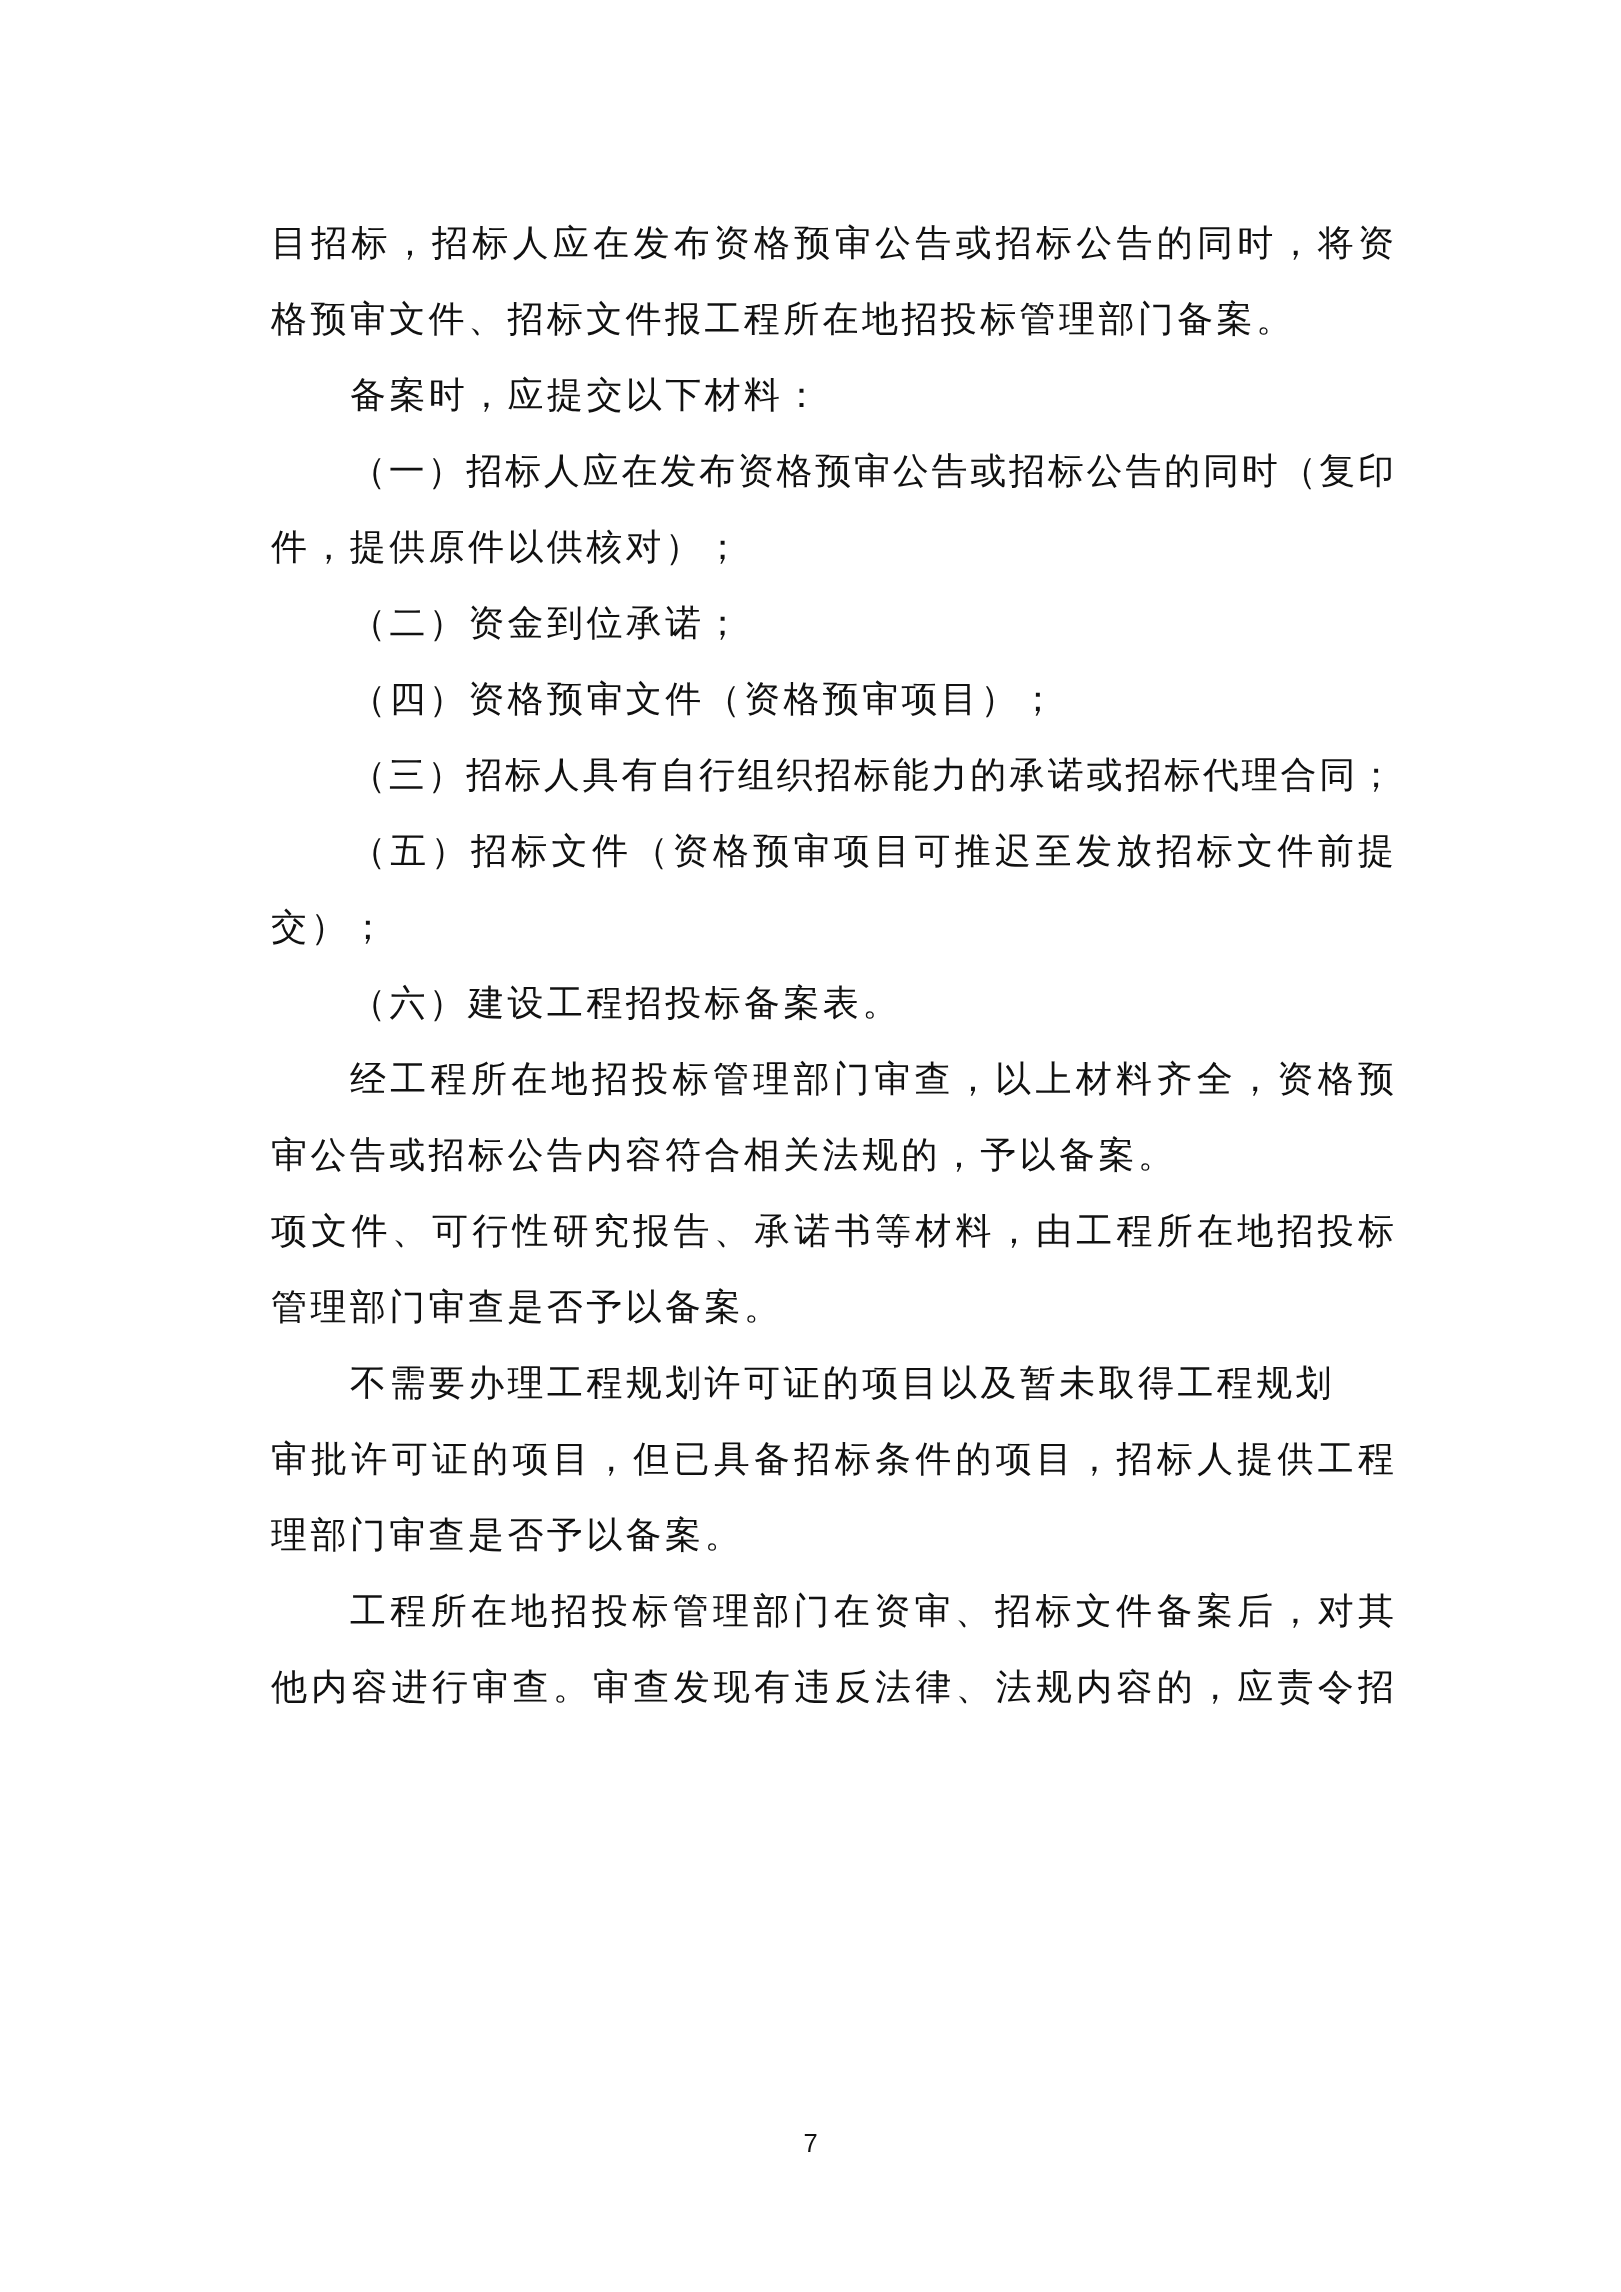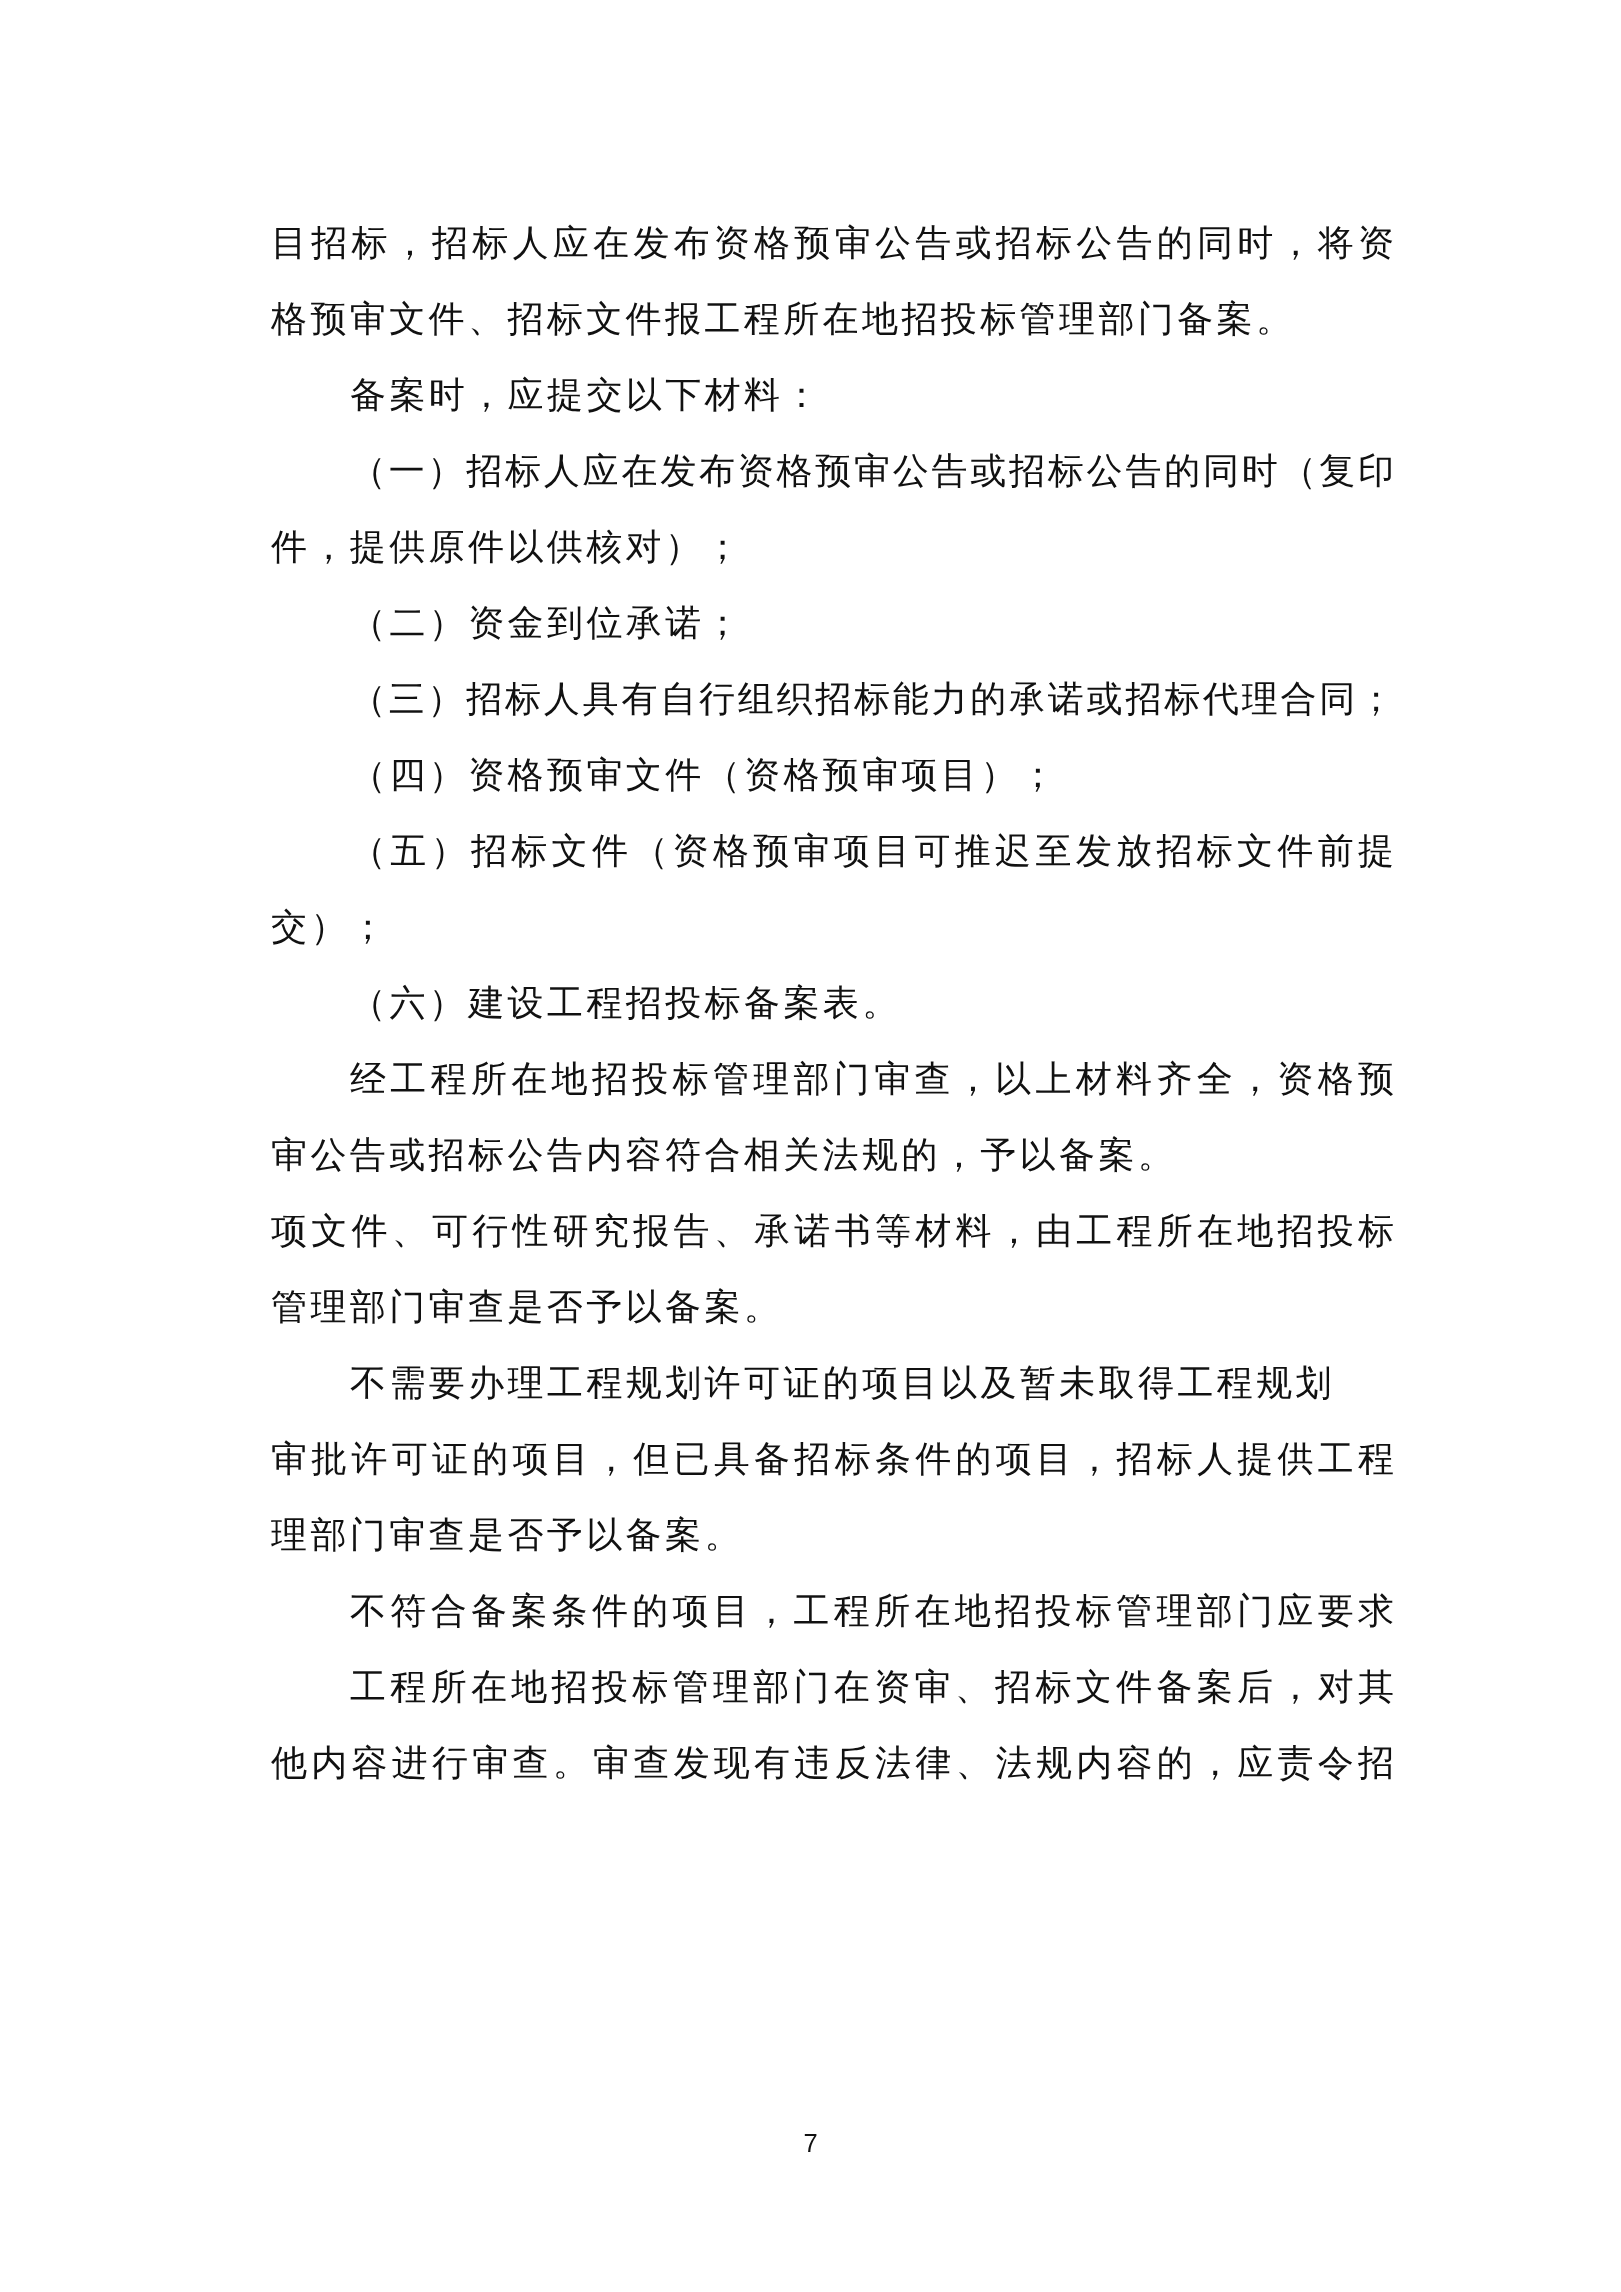--- a/index.html
+++ b/index.html
@@ -69,32 +69,31 @@
 <body>
 
 <div class="page">
   <div class="body-text">
     <div class="line no-indent full">目招标，招标人应在发布资格预审公告或招标公告的同时，将资</div>
     <div class="line no-indent short">格预审文件、招标文件报工程所在地招投标管理部门备案。</div>
     <div class="line indent short">备案时，应提交以下材料：</div>
     <div class="line indent full">（一）招标人应在发布资格预审公告或招标公告的同时（复印</div>
     <div class="line no-indent short">件，提供原件以供核对）；</div>
     <div class="line indent short">（二）资金到位承诺；</div>
+    <div class="line indent short">（四）资格预审文件（资格预审项目）；</div>
     <div class="line indent full">（三）招标人具有自行组织招标能力的承诺或招标代理合同；</div>
-    <div class="line indent short">（四）资格预审文件（资格预审项目）；</div>
     <div class="line indent full">（五）招标文件（资格预审项目可推迟至发放招标文件前提</div>
     <div class="line no-indent short">交）；</div>
     <div class="line indent short">（六）建设工程招投标备案表。</div>
     <div class="line indent full">经工程所在地招投标管理部门审查，以上材料齐全，资格预</div>
     <div class="line no-indent short">审公告或招标公告内容符合相关法规的，予以备案。</div>
     <div class="line no-indent full">项文件、可行性研究报告、承诺书等材料，由工程所在地招投标</div>
     <div class="line no-indent short">管理部门审查是否予以备案。</div>
     <div class="line indent short">不需要办理工程规划许可证的项目以及暂未取得工程规划</div>
     <div class="line no-indent full">审批许可证的项目，但已具备招标条件的项目，招标人提供工程</div>
     <div class="line no-indent short">理部门审查是否予以备案。</div>
-    <div class="line indent full">不符合备案条件的项目，工程所在地招投标管理部门应要求</div>
     <div class="line indent full">工程所在地招投标管理部门在资审、招标文件备案后，对其</div>
     <div class="line no-indent full">他内容进行审查。审查发现有违反法律、法规内容的，应责令招</div>
   </div>
 
   <div class="page-number">7</div>
 </div>
 
 
 </body></html>

